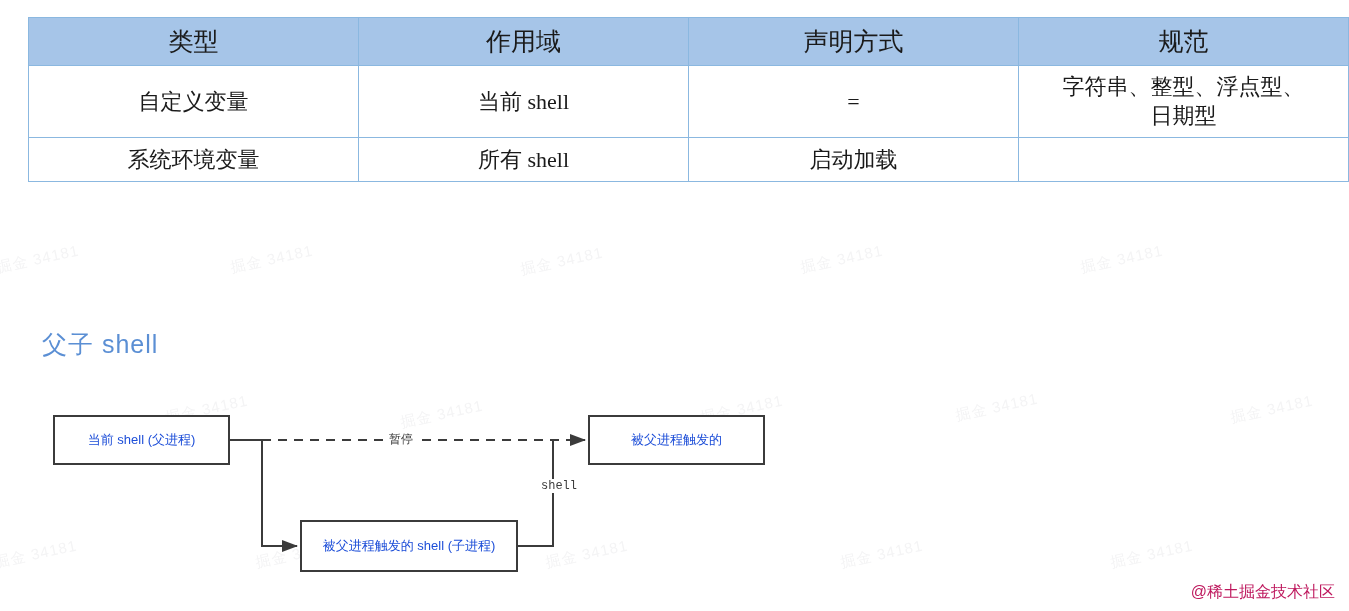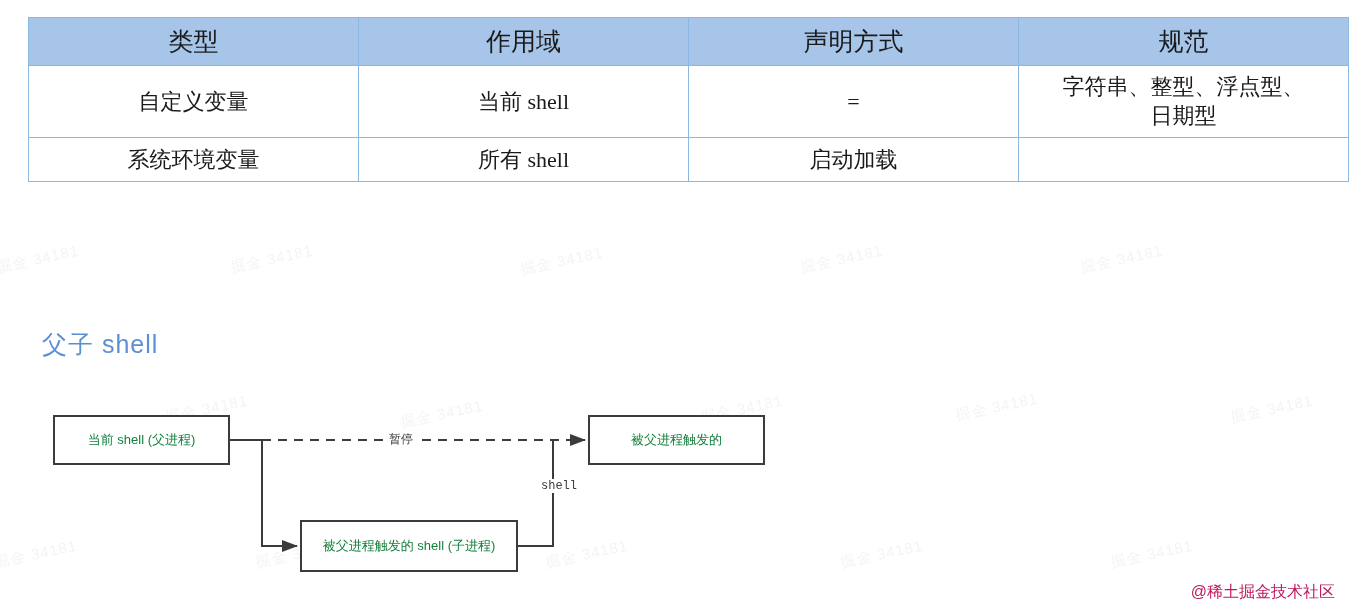--- a/index.html
+++ b/index.html
@@ -90,21 +90,21 @@
     z-index: 2;
   }
   .node-box {
     position: absolute;
     border: 2px solid #3b3b3b;
     background: #ffffff;
     display: flex;
     align-items: center;
     justify-content: center;
     font-size: 13px;
-    color: #15803d;
+    color: #1d4ed8;
     font-family: "Liberation Sans", sans-serif;
     white-space: nowrap;
   }
   #node-parent-shell { left: 53px;  top: 25px;  width: 177px; height: 50px; }
   #node-next-command { left: 588px; top: 25px;  width: 177px; height: 50px; }
   #node-child-shell  { left: 300px; top: 130px; width: 218px; height: 52px; }
 
   .edge-label {
     position: absolute;
     background: #ffffff;

